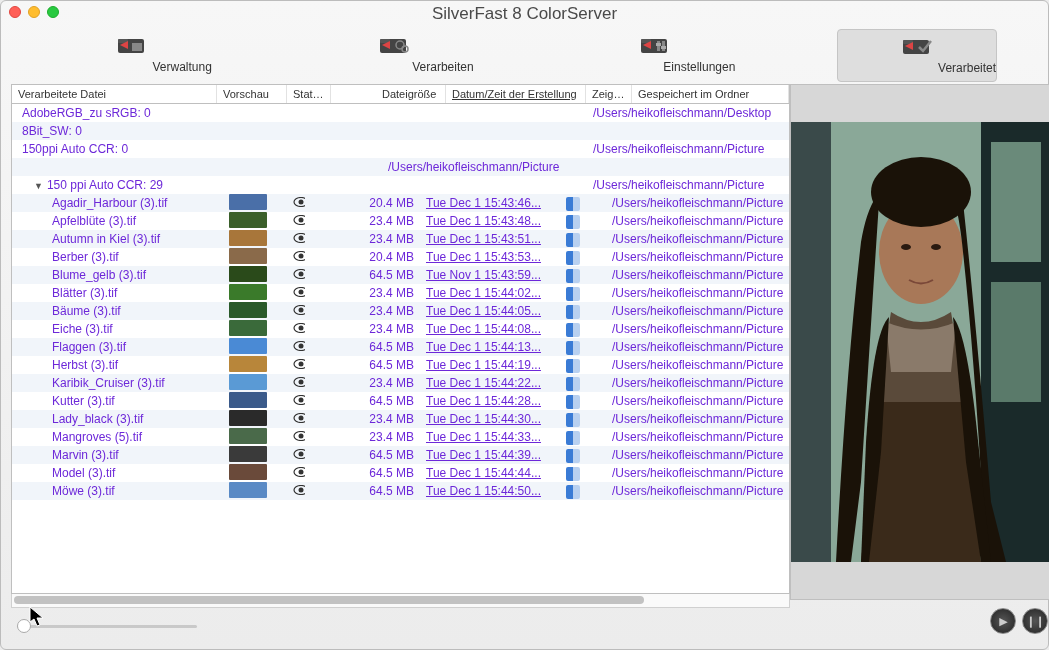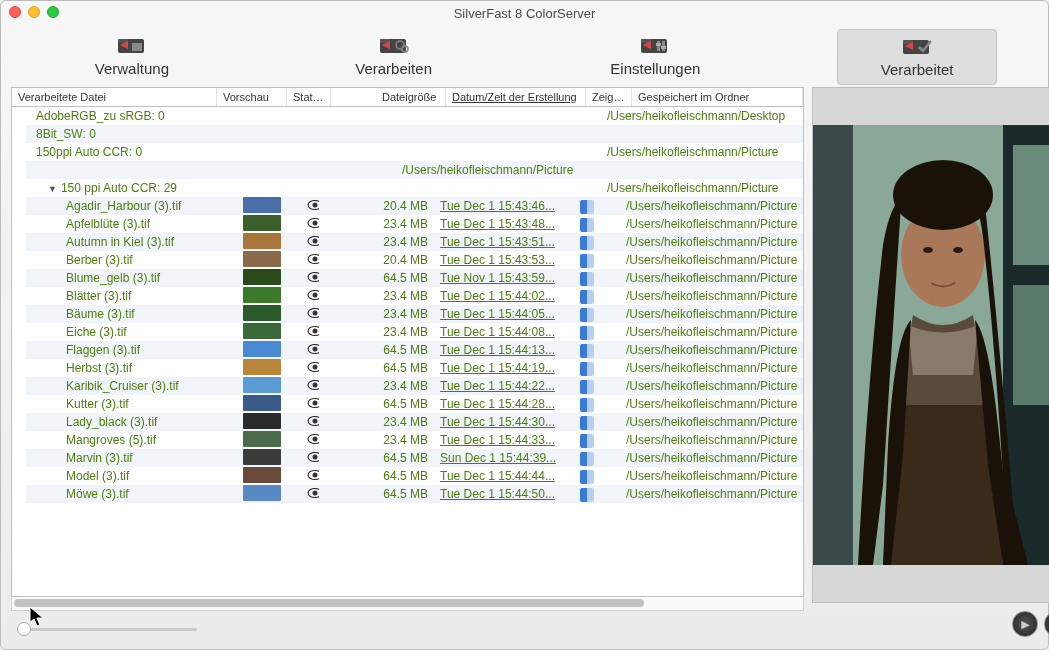--- a/index.html
+++ b/index.html
@@ -1,42 +1,42 @@
 <!DOCTYPE html>
 <html><head>
 <meta charset="utf-8">
 <style>
   * { box-sizing: border-box; margin: 0; padding: 0; font-family: -apple-system, "Helvetica Neue", Arial, sans-serif; }
   body { background: #ececec; width: 1049px; height: 650px; overflow: hidden; }
   .window { width: 1049px; height: 650px; background: linear-gradient(#f7f7f7,#ececec); border: 1px solid #bcbcbc; border-radius: 6px; position: relative; }
   .titlebar { height: 22px; position: relative; text-align: center; padding-top: 3px; }
-  .titlebar-text { font-size: 13px; color: #4a4a4a; }
+  .titlebar-text { font-size: 17px; color: #4a4a4a; }
   .traffic { position: absolute; left: 8px; top: 5px; display: flex; gap: 7px; }
   .traffic span { width: 12px; height: 12px; border-radius: 50%; display: block; }
   .tl-close { background: #ff5f57; border:1px solid #e14640;}
   .tl-min { background: #ffbd2e; border:1px solid #e1a125;}
   .tl-max { background: #28c940; border:1px solid #1dad2c;}
   .tabs { display: flex; justify-content: space-around; padding: 6px 0 2px; }
   .tab { text-align: center; width: 160px; cursor: pointer; padding: 4px 0 6px; border-radius: 4px;}
   .tab.selected { background: #dedede; border:1px solid #c5c5c5;}
   .tab-icon { width: 36px; height: 24px; margin: 0 auto 3px; position: relative; }
   .tab-icon svg { width:36px; height:24px; }
-  .tab-label { font-size: 15px; color: #333; }
-  .main { display: flex; padding: 0 10px 10px; gap: 8px; height: 560px;}
+  .tab-label { font-size: 12px; color: #333; text-align: right; }
+  .main { display: flex; padding: 0 10px 10px; height: 560px;}
   .left { flex: 1; display:flex; flex-direction:column; }
   .table-head { display:flex; background:#fff; border:1px solid #bfbfbf; font-size:11px; color:#333; }
   .th { padding:3px 6px; border-right:1px solid #e2e2e2; overflow:hidden; text-overflow:ellipsis; white-space:nowrap;}
   .col-file { width:205px;}
   .col-prev { width:70px;}
   .col-stat { width:44px;}
   .col-size { width:70px;margin-left:45px;}
   .col-date { width:140px;text-decoration:underline;}
   .col-show { width:46px;}
   .col-path { flex:1;}
-  .table-body { background:#fff; border:1px solid #bfbfbf; border-top:none; overflow-y:auto; overflow-x:hidden; flex:1; font-size:12px; color:#4d7c0f;padding-left:14px;}
+  .table-body { background:#fff; border:1px solid #bfbfbf; border-top:none; overflow-y:auto; overflow-x:hidden; flex:1; font-size:12px; color:#6d28d9;}
   .row { display:flex; align-items:center; height:18px; }
   .row.alt { background:#f1f5fa;}
   .cell { padding:0 6px; overflow:hidden; text-overflow:ellipsis; white-space:nowrap; height:18px; line-height:18px;}
   .grp { font-size:12px; padding-left:10px;}
   .grp.ind1 { padding-left:22px;}
   .grp.open::before { content:"▼"; font-size:9px; margin-right:4px; color:#555;}
   .file { padding-left:40px;}
   .thumb { width:38px; height:16px; background:#557; border-radius:1px; margin-left:6px;}
   .eye { width:18px; text-align:center;}
   .finder-icon { width:14px; height:14px; display:inline-block; background:linear-gradient(90deg,#3a7bd5 50%,#b8d0f0 50%); border-radius:2px; vertical-align:middle;}
@@ -345,21 +345,21 @@
           <div class="row alt ">
             <div class="cell col-file file">Marvin (3).tif</div>
             <div class="cell col-prev">
               <div class="thumb" style="background:#3a3a3a"></div>
             </div>
             <div class="cell col-stat eye"><svg class="eye-svg" viewBox="0 0 16 10">
                 <ellipse cx="8" cy="5" rx="7" ry="4.5" fill="none" stroke="#333" stroke-width="1.2"></ellipse>
                 <circle cx="8" cy="5" r="2.5" fill="#333"></circle>
               </svg></div>
             <div class="cell col-size" style="text-align:right">64.5 MB</div>
-            <div class="cell col-date">Sun Dec 1 15:44:39...</div>
+            <div class="cell col-date">Tue Dec 1 15:44:39...</div>
             <div class="cell col-show"><span class="finder-icon"></span></div>
             <div class="cell col-path">/Users/heikofleischmann/Picture</div>
           </div>
           <div class="row ">
             <div class="cell col-file file">Model (3).tif</div>
             <div class="cell col-prev">
               <div class="thumb" style="background:#6a4a3a"></div>
             </div>
             <div class="cell col-stat eye"><svg class="eye-svg" viewBox="0 0 16 10">
                 <ellipse cx="8" cy="5" rx="7" ry="4.5" fill="none" stroke="#333" stroke-width="1.2"></ellipse>

